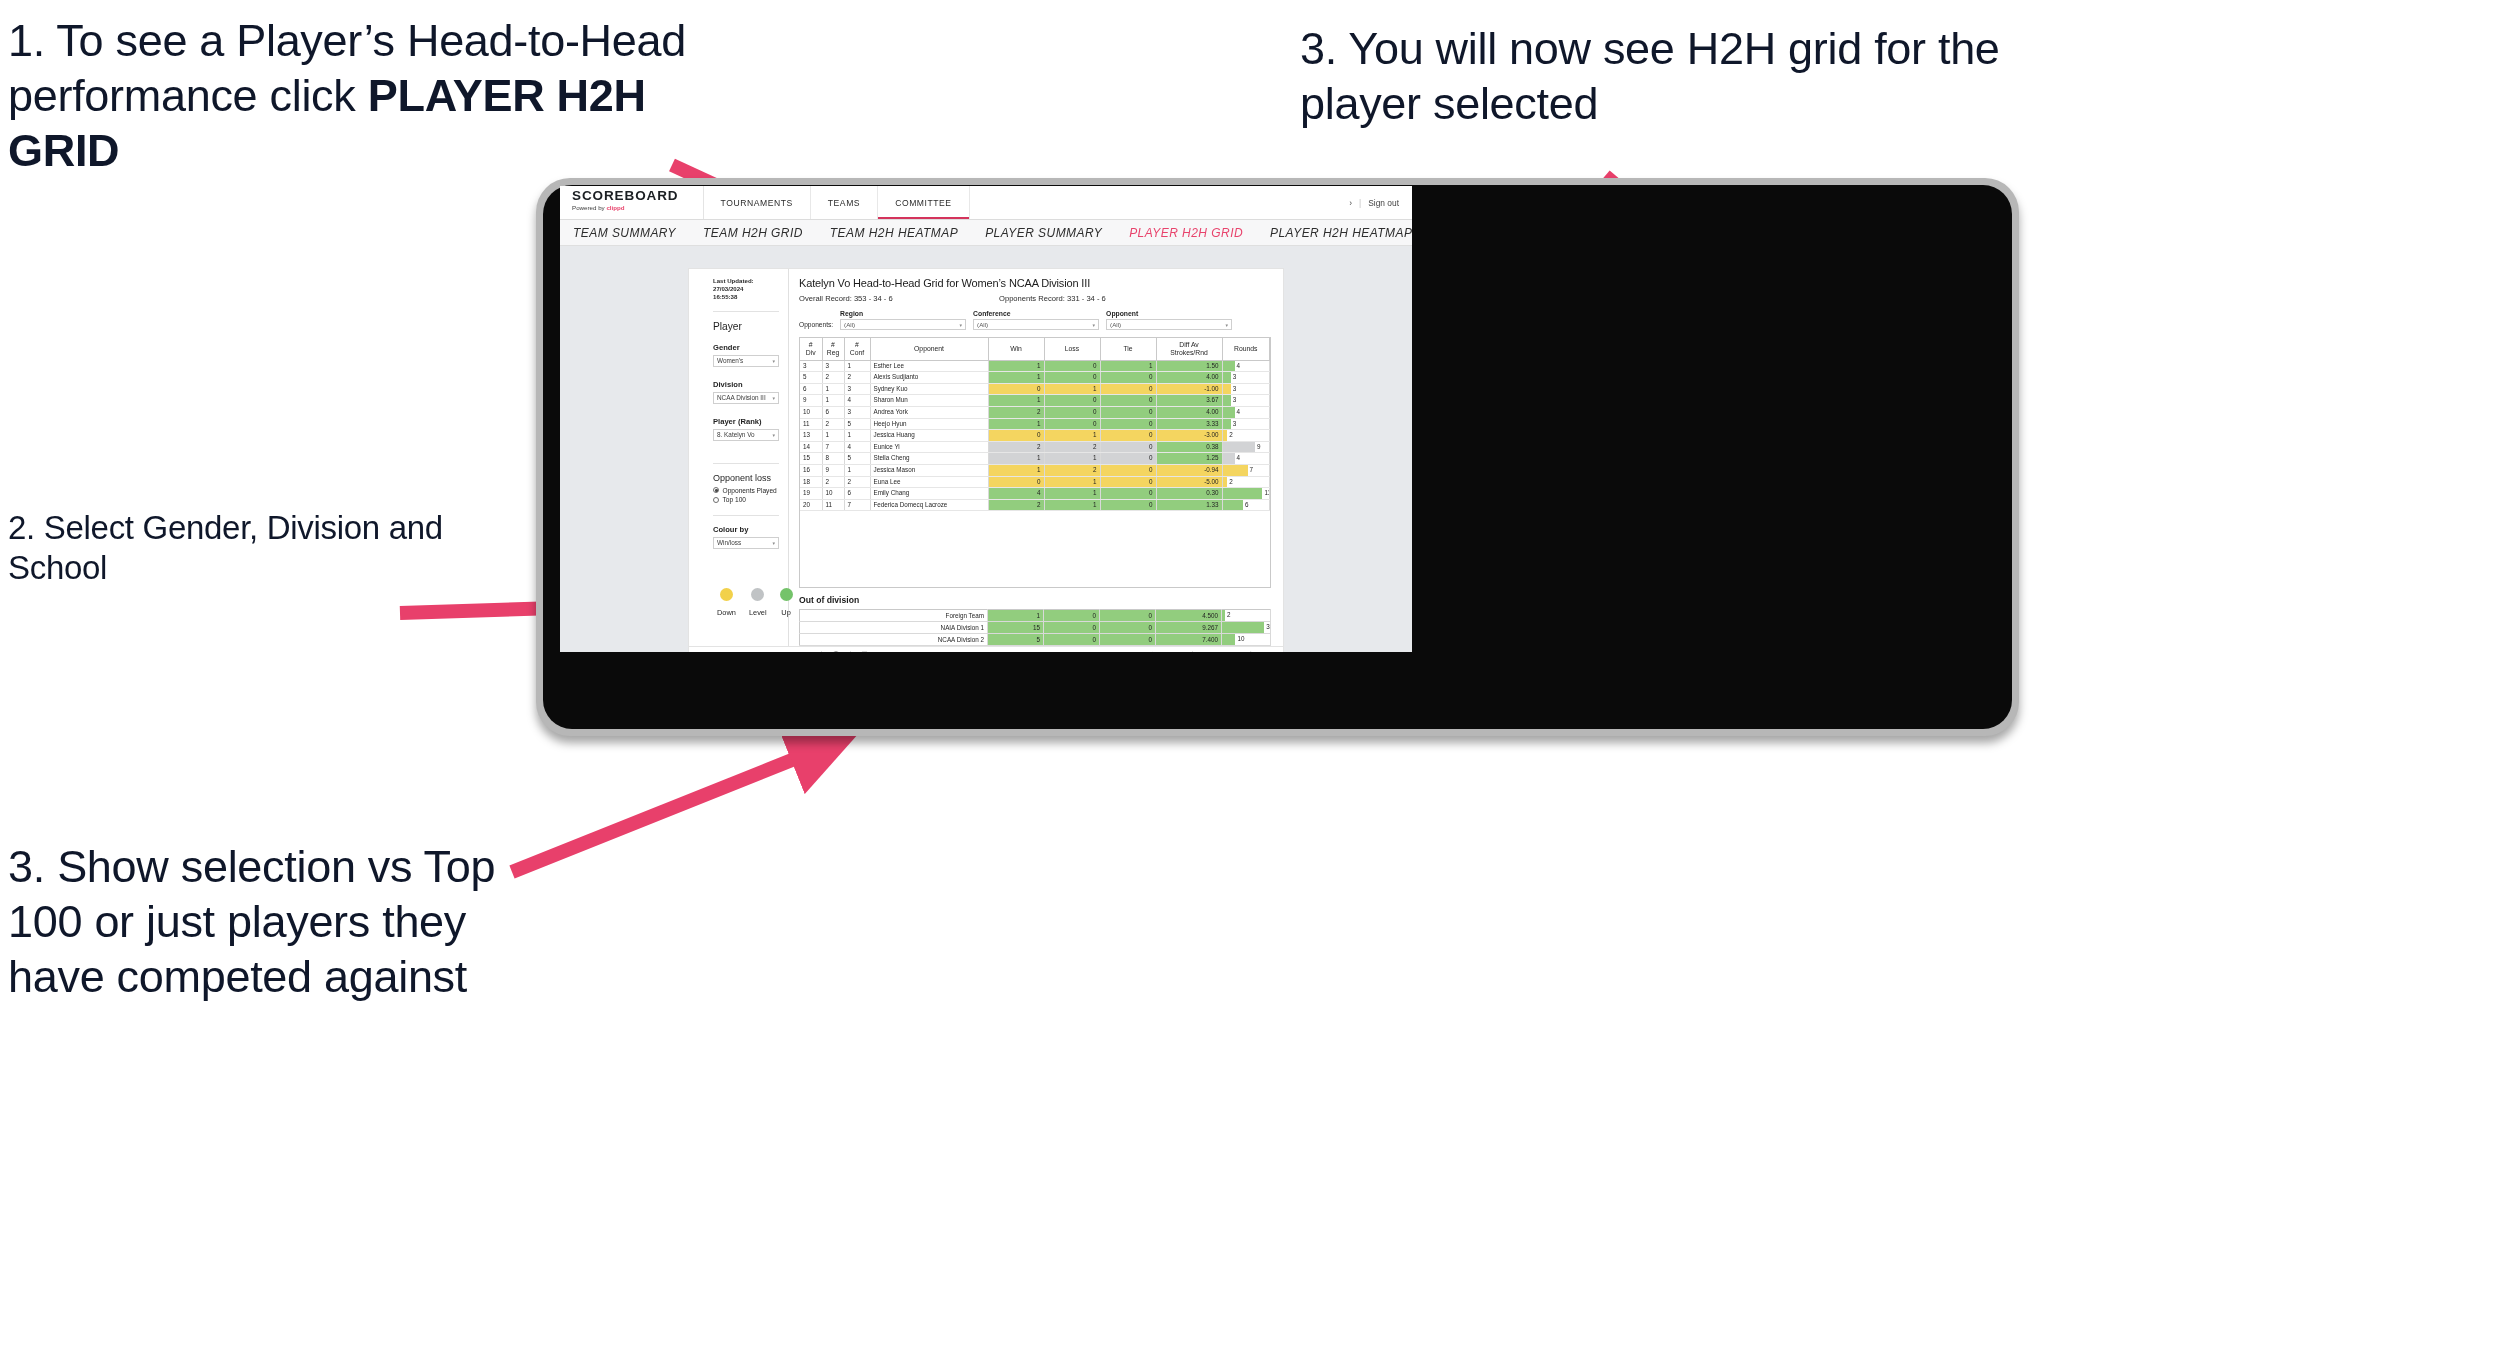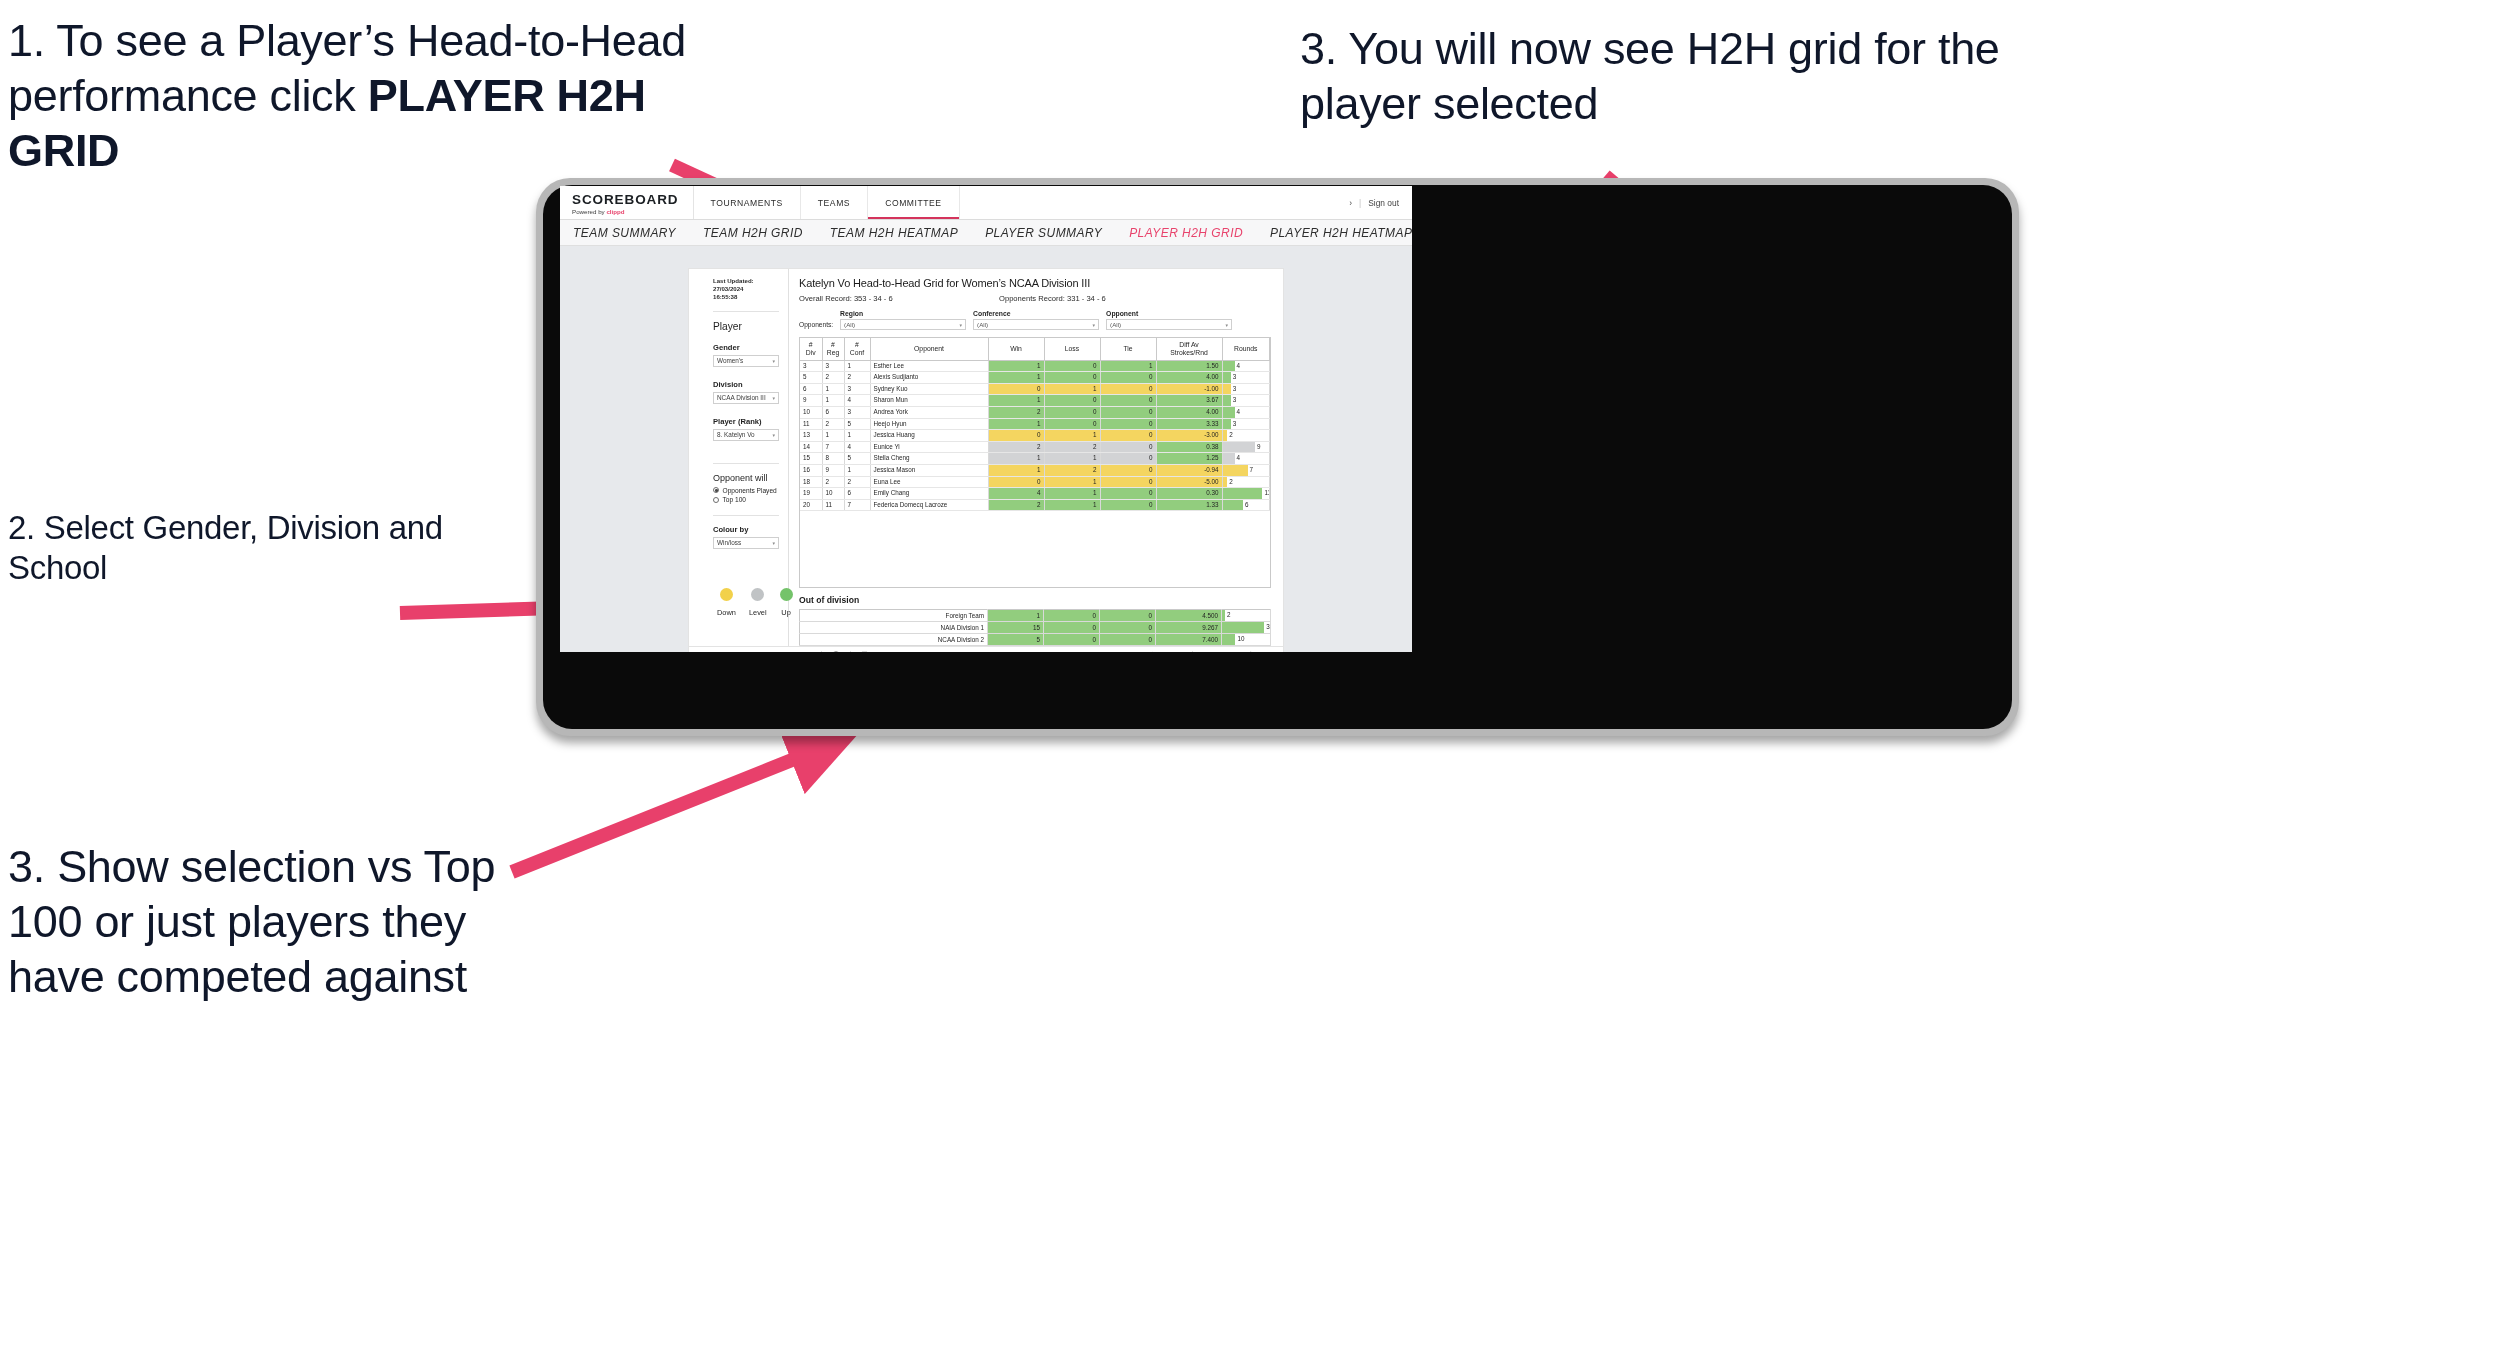--- a/index.html
+++ b/index.html
@@ -49,21 +49,21 @@
     width: 852px; height: 466px;
     background: #e7e9ec;
     overflow: hidden;
   }
 
   
   .app-header {
     height: 34px; background: #fff; display: flex; align-items: stretch;
     border-bottom: 1px solid #dcdcdc;
   }
-  .brand { padding: 3px 14px 0 12px; display: flex; flex-direction: column; justify-content: center;
+  .brand { padding: 3px 24px 0 12px; display: flex; flex-direction: column; 
            border-right: 1px solid #e4e4e4; }
   .brand-main { font-size: 13.5px; font-weight: 700; letter-spacing: 0.9px; color: #1b1f23;
                 font-family: "Liberation Sans", sans-serif; line-height: 1; }
   .brand-sub { font-size: 6.2px; color: #3a3a3a; margin-top: 2px; line-height: 1; }
   .brand-sub em { color: #e8436c; font-style: normal; font-weight: 700; }
   .hdr-nav { display: flex; align-items: stretch; }
   .hdr-nav a {
     display: flex; align-items: center; padding: 0 17px;
     font-size: 8.6px; letter-spacing: 0.55px; color: #2b2b2b;
     border-right: 1px solid #e8e8e8; text-decoration: none; position: relative;
@@ -267,21 +267,21 @@
               <div class="field">
                 <label>Player (Rank)</label>
                 <div class="sel">
                   <span>8. Katelyn Vo</span>
                   <span class="caret">▾</span>
                 </div>
               </div>
 
               <div class="hr"></div>
 
-              <h4>Opponent will</h4>
+              <h4>Opponent loss</h4>
               <div class="radio-row">
                 <span class="rdo on"></span>
                 <span>Opponents Played</span>
               </div>
               <div class="radio-row">
                 <span class="rdo"></span>
                 <span>Top 100</span>
               </div>
 
               <div class="hr"></div>

